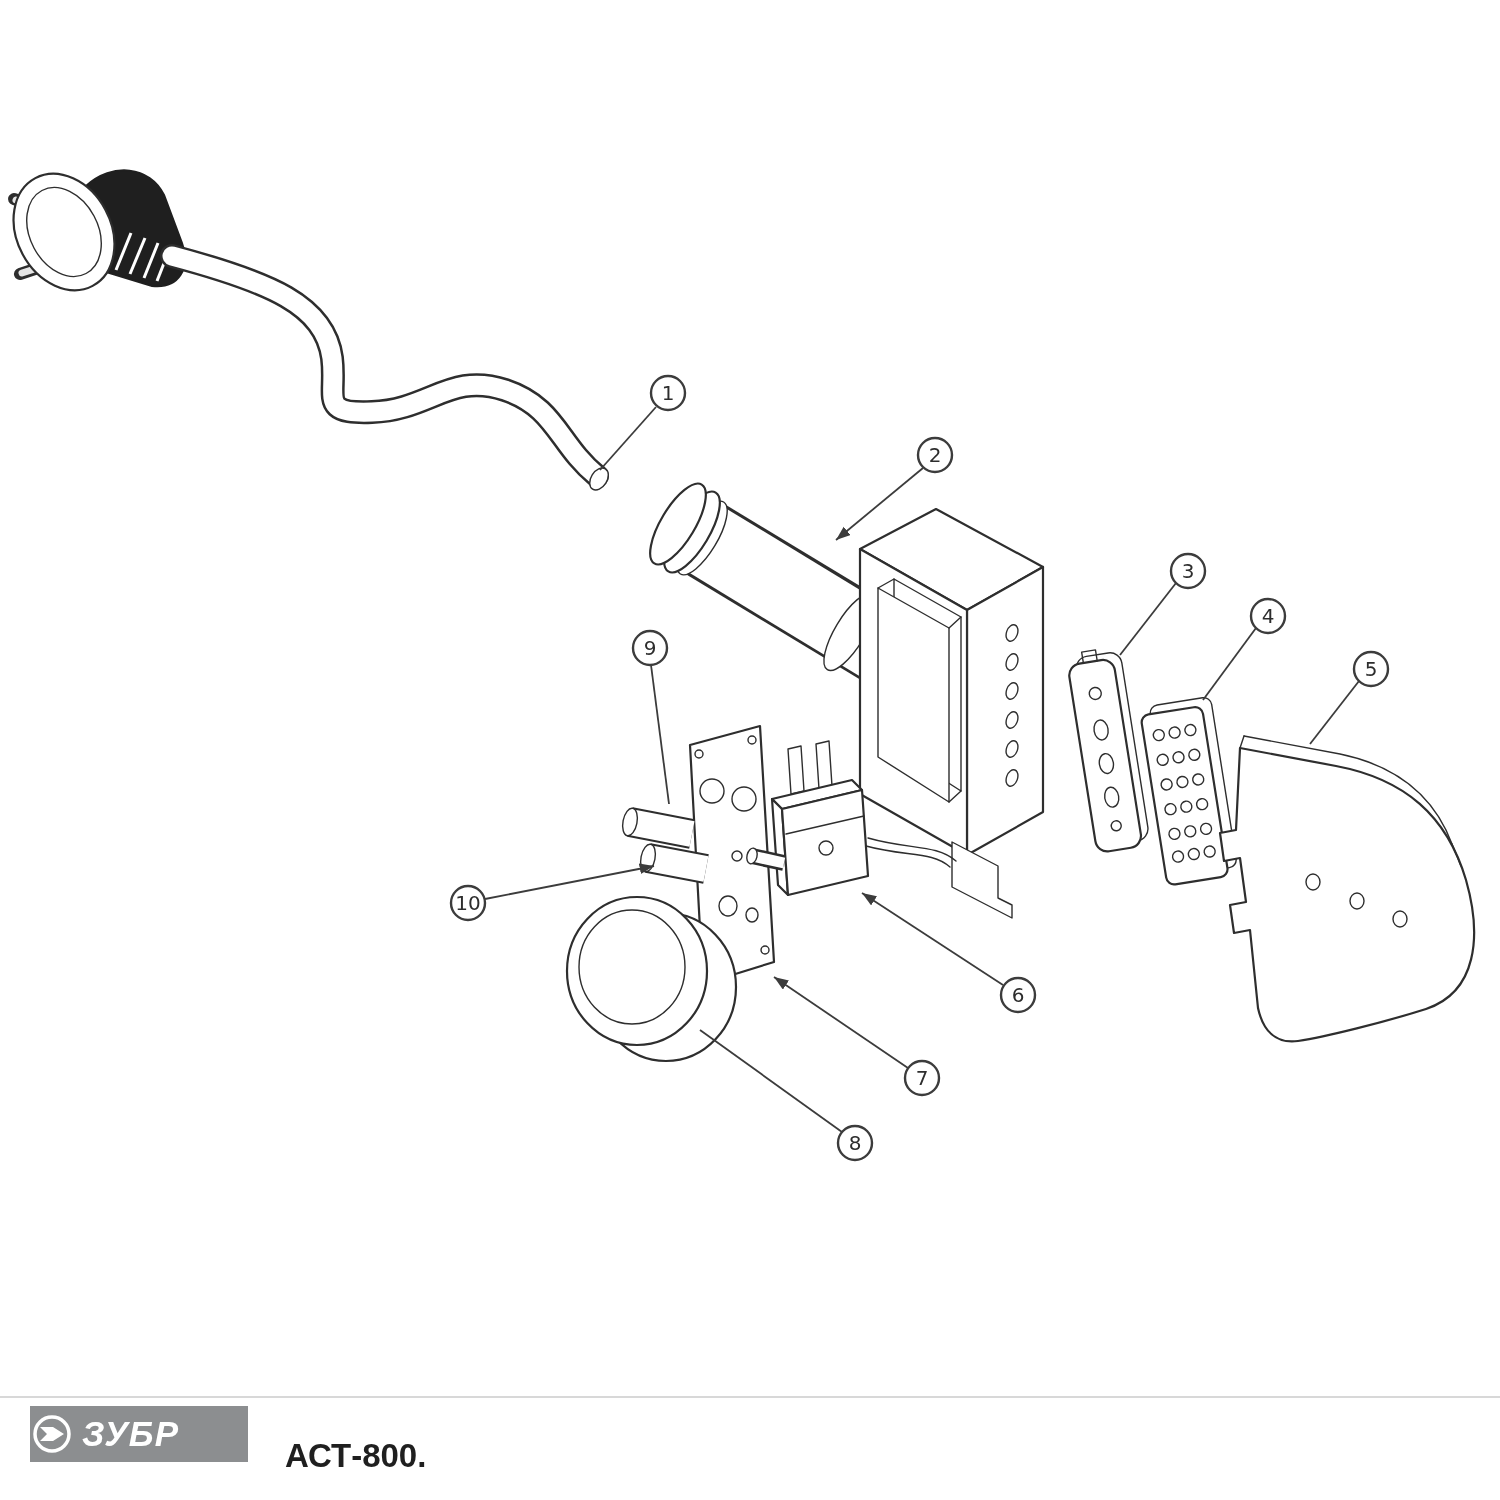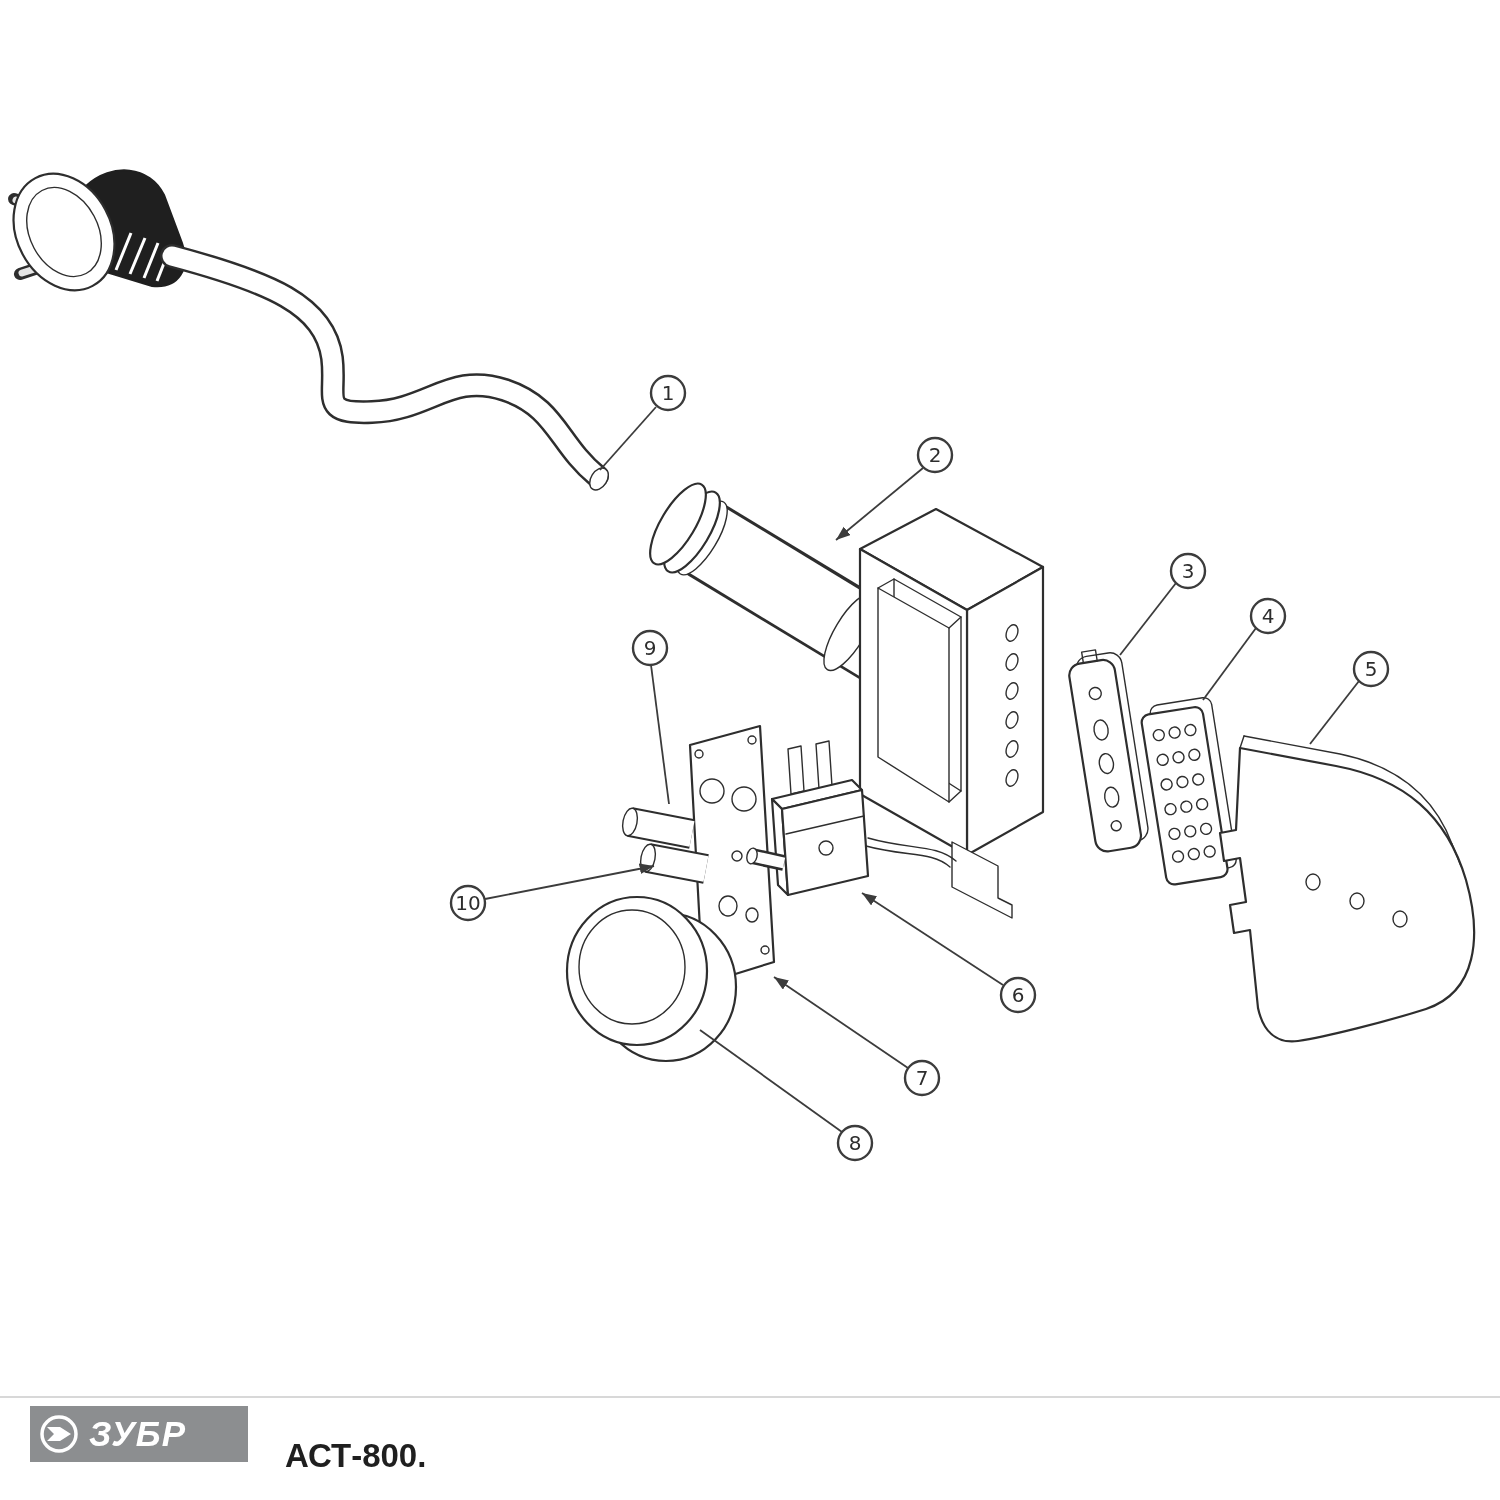--- a/index.html
+++ b/index.html
@@ -11,21 +11,21 @@
   .fw{fill:#ffffff;stroke:#2e2e2e;stroke-width:2.2;stroke-linejoin:round;}
   .ln{fill:none;stroke:#2e2e2e;stroke-width:2.2;stroke-linejoin:round;stroke-linecap:round;}
   .thin{stroke-width:1.4;}
   .leader{fill:none;stroke:#3c3c3c;stroke-width:1.8;}
   .callout-circle{fill:#ffffff;stroke:#3c3c3c;stroke-width:2.4;}
   .callout-num{font-family:"DejaVu Sans", sans-serif;font-size:20px;fill:#2d2d2d;text-anchor:middle;}
   
   .footer-rule{position:absolute;left:0;top:1396px;width:1500px;height:2px;background:#d8d8d8;}
   .brand-badge{
     position:absolute;left:30px;top:1406px;width:218px;height:56px;background:#8c8e90;
-    display:flex;align-items:center;gap:9px;padding-left:8px;box-sizing:border-box;
+    display:flex;align-items:center;gap:9px;padding-left:1px;box-sizing:border-box;
   }
   .brand-name{color:#ffffff;font-size:35px;font-weight:bold;font-style:italic;letter-spacing:1px;}
   .caption{
     position:absolute;left:285px;top:1428px;height:56px;display:flex;align-items:center;
     font-size:33px;color:#3a3a3a;white-space:nowrap;
   }
   .caption .model{font-weight:bold;color:#1f1f1f;margin-right:10px;}
 </style>
 </head>
 <body>

